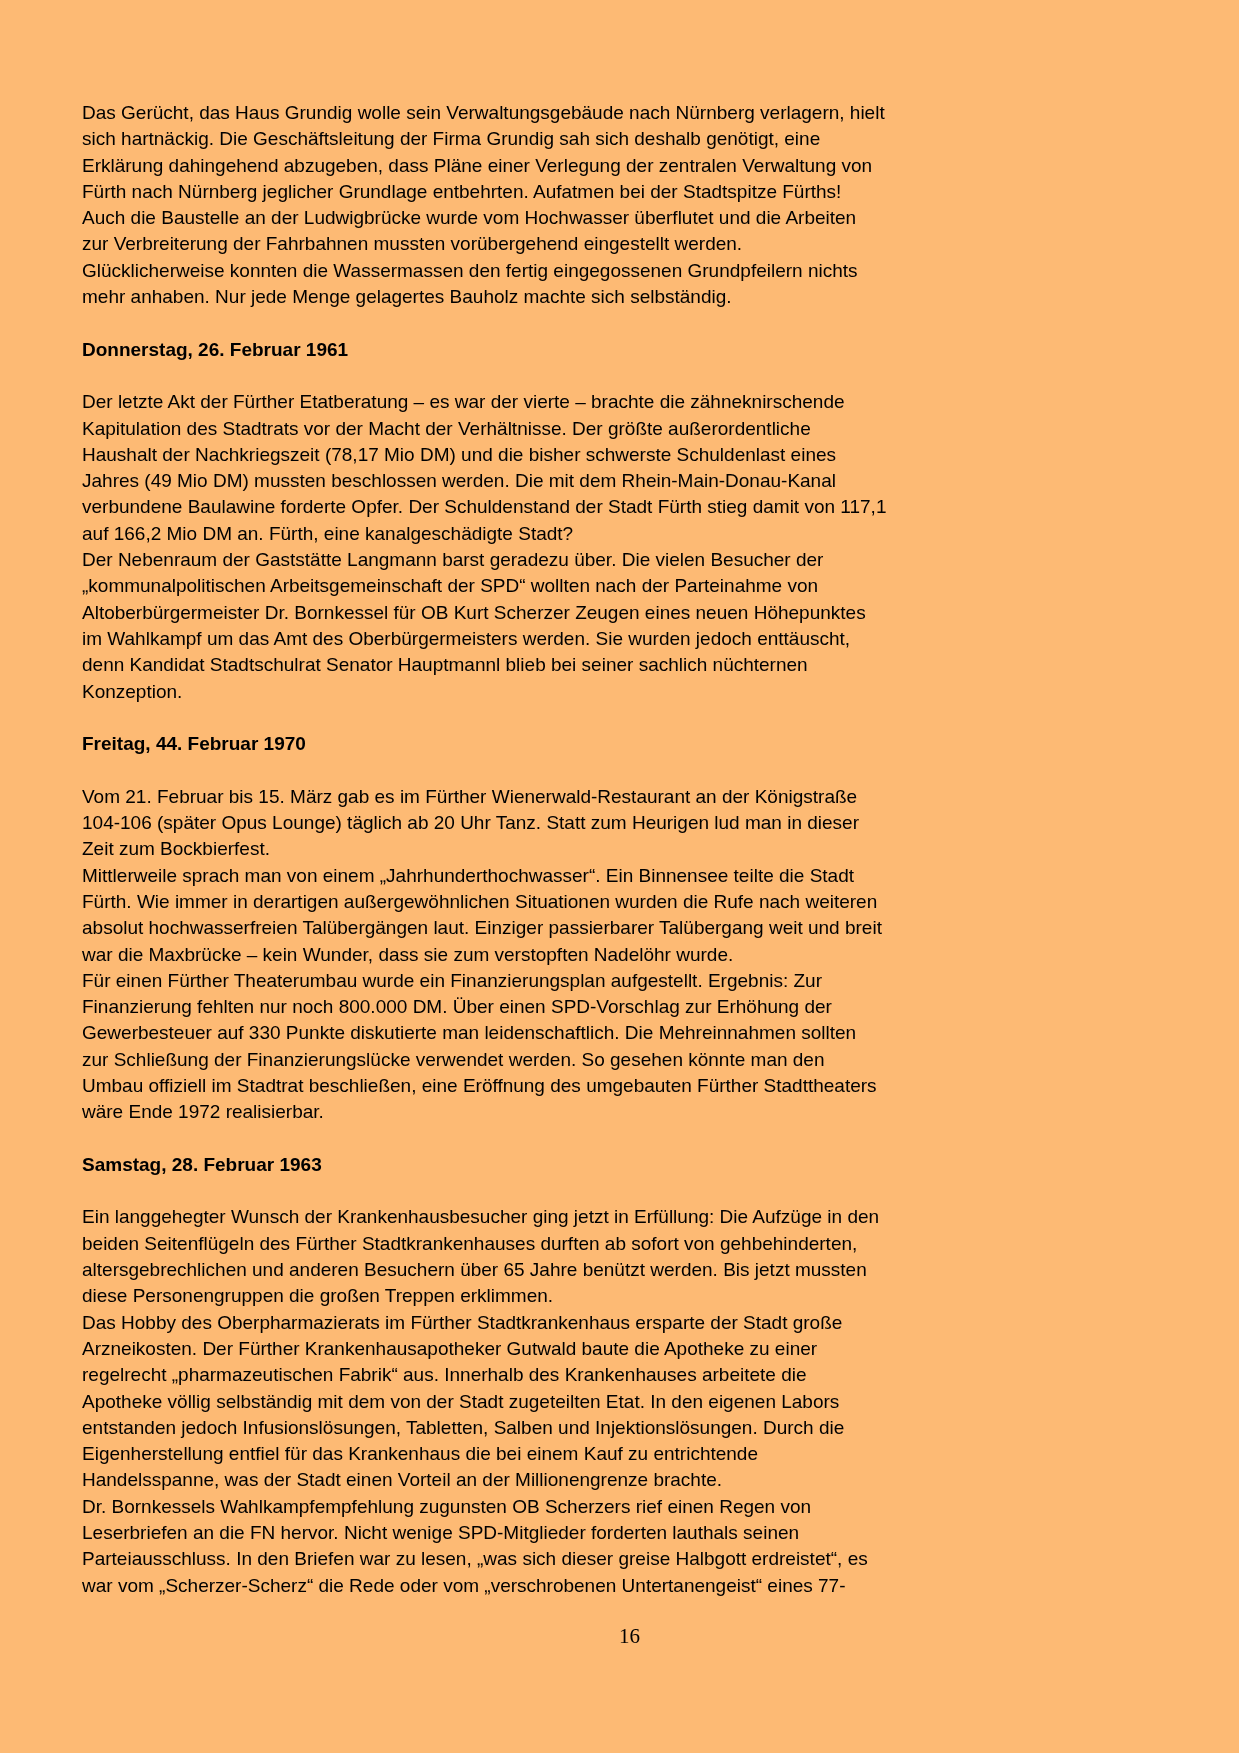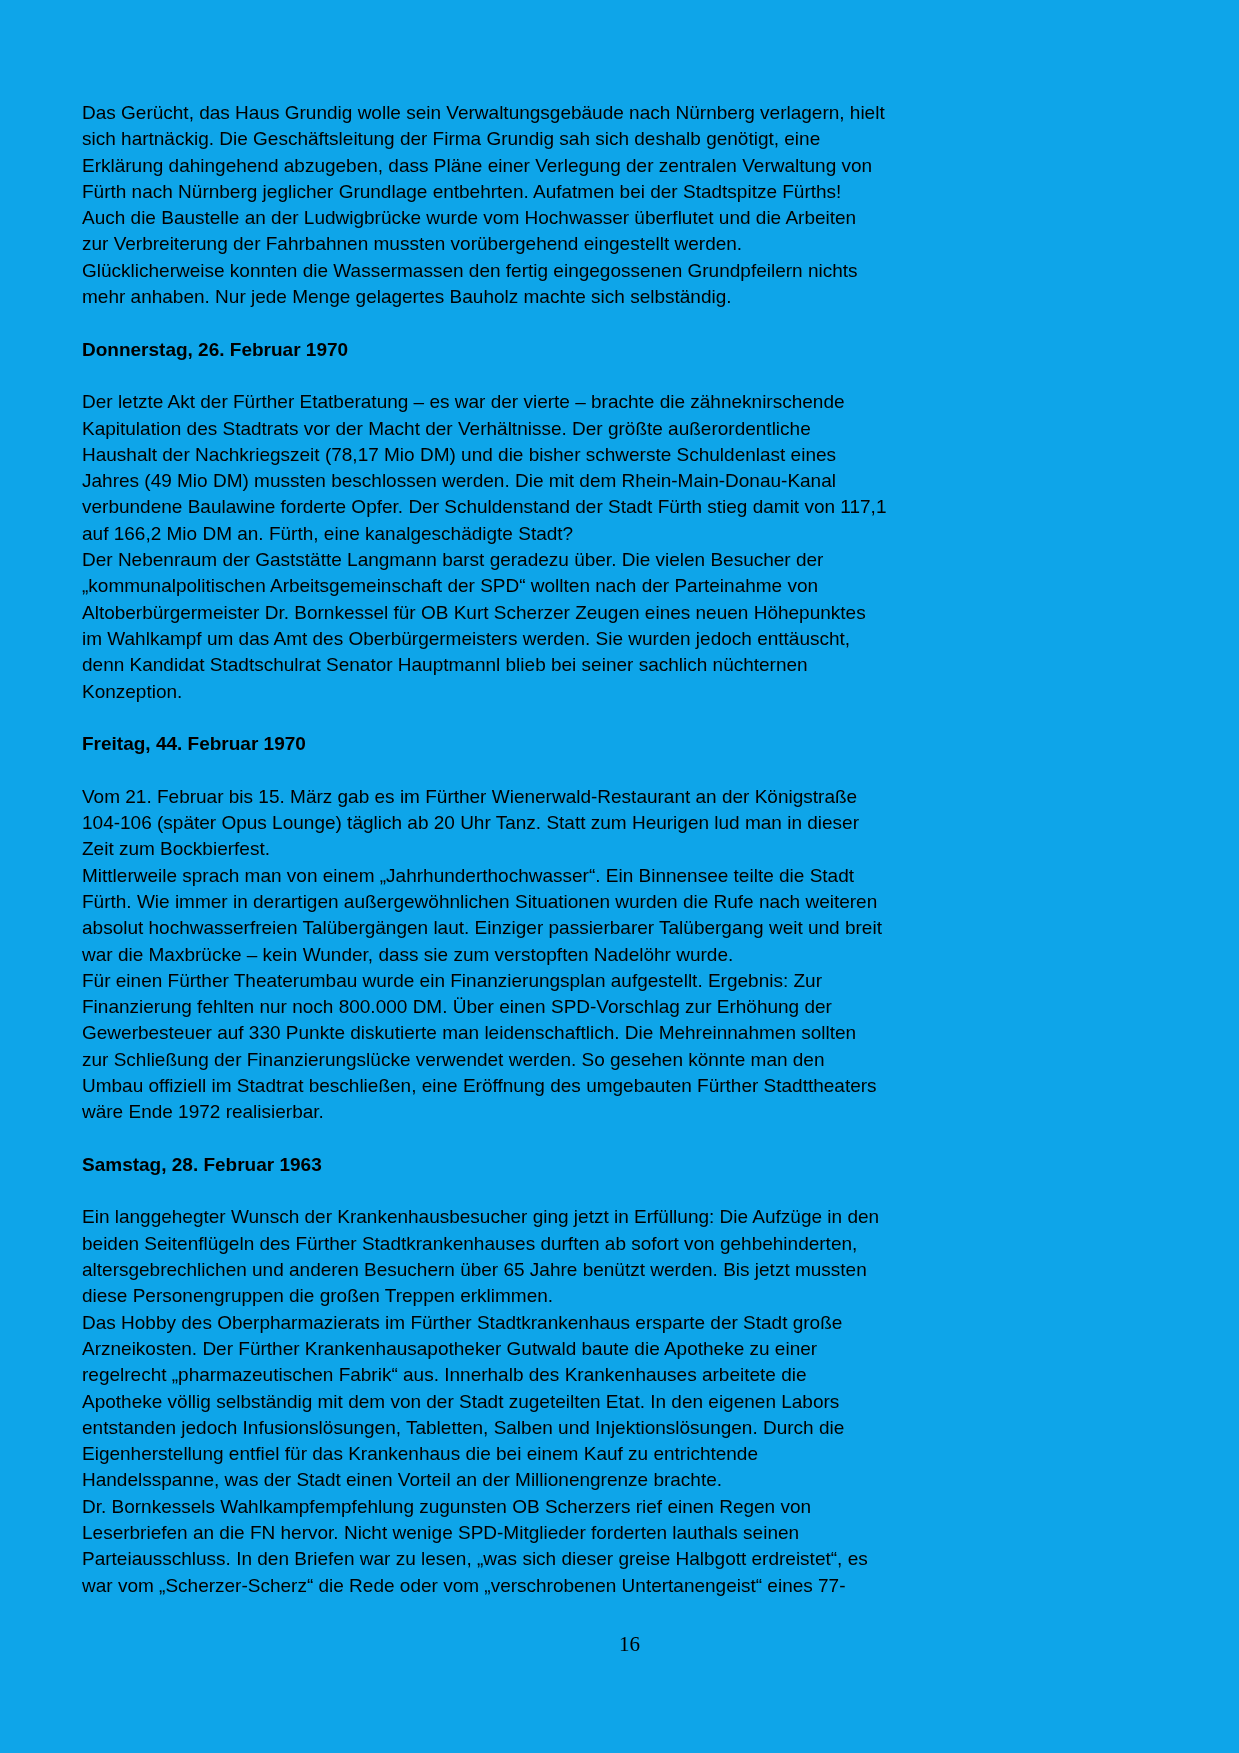--- a/index.html
+++ b/index.html
@@ -4,21 +4,21 @@
 <style>
   html, body {
     margin: 0;
     padding: 0;
     background: #ffffff;
   }
   .page {
     position: relative;
     width: 1239px;
     height: 1753px;
-    background: #0ea5e9;
+    background: #fdba74;
     color: #000000;
     box-sizing: border-box;
     padding: 100px 62px 0 82px;
     overflow: hidden;
     font-family: "Liberation Sans", sans-serif;
   }
   .body-text {
     margin: 0;
     font-size: 19px;
     line-height: 26.3px;
@@ -27,21 +27,21 @@
   }
   .section-heading {
     margin: 26.3px 0 26.3px 0;
     font-size: 19px;
     line-height: 26.3px;
     font-weight: bold;
     color: #000000;
     white-space: pre;
   }
   .page-number {
-    margin-top: 32px;
+    margin-top: 24px;
     text-align: center;
     font-family: "Liberation Serif", serif;
     font-size: 21px;
     line-height: 26px;
     color: #000000;
   }
 </style>
 </head>
 <body>
 
@@ -49,21 +49,21 @@
 
   <p class="body-text">Das Gerücht, das Haus Grundig wolle sein Verwaltungsgebäude nach Nürnberg verlagern, hielt
 sich hartnäckig. Die Geschäftsleitung der Firma Grundig sah sich deshalb genötigt, eine
 Erklärung dahingehend abzugeben, dass Pläne einer Verlegung der zentralen Verwaltung von
 Fürth nach Nürnberg jeglicher Grundlage entbehrten. Aufatmen bei der Stadtspitze Fürths!
 Auch die Baustelle an der Ludwigbrücke wurde vom Hochwasser überflutet und die Arbeiten
 zur Verbreiterung der Fahrbahnen mussten vorübergehend eingestellt werden.
 Glücklicherweise konnten die Wassermassen den fertig eingegossenen Grundpfeilern nichts
 mehr anhaben. Nur jede Menge gelagertes Bauholz machte sich selbständig.</p>
 
-  <h2 class="section-heading">Donnerstag, 26. Februar 1970</h2>
+  <h2 class="section-heading">Donnerstag, 26. Februar 1961</h2>
 
   <p class="body-text">Der letzte Akt der Fürther Etatberatung – es war der vierte – brachte die zähneknirschende
 Kapitulation des Stadtrats vor der Macht der Verhältnisse. Der größte außerordentliche
 Haushalt der Nachkriegszeit (78,17 Mio DM) und die bisher schwerste Schuldenlast eines
 Jahres (49 Mio DM) mussten beschlossen werden. Die mit dem Rhein-Main-Donau-Kanal
 verbundene Baulawine forderte Opfer. Der Schuldenstand der Stadt Fürth stieg damit von 117,1
 auf 166,2 Mio DM an. Fürth, eine kanalgeschädigte Stadt?
 Der Nebenraum der Gaststätte Langmann barst geradezu über. Die vielen Besucher der
 „kommunalpolitischen Arbeitsgemeinschaft der SPD“ wollten nach der Parteinahme von
 Altoberbürgermeister Dr. Bornkessel für OB Kurt Scherzer Zeugen eines neuen Höhepunktes

